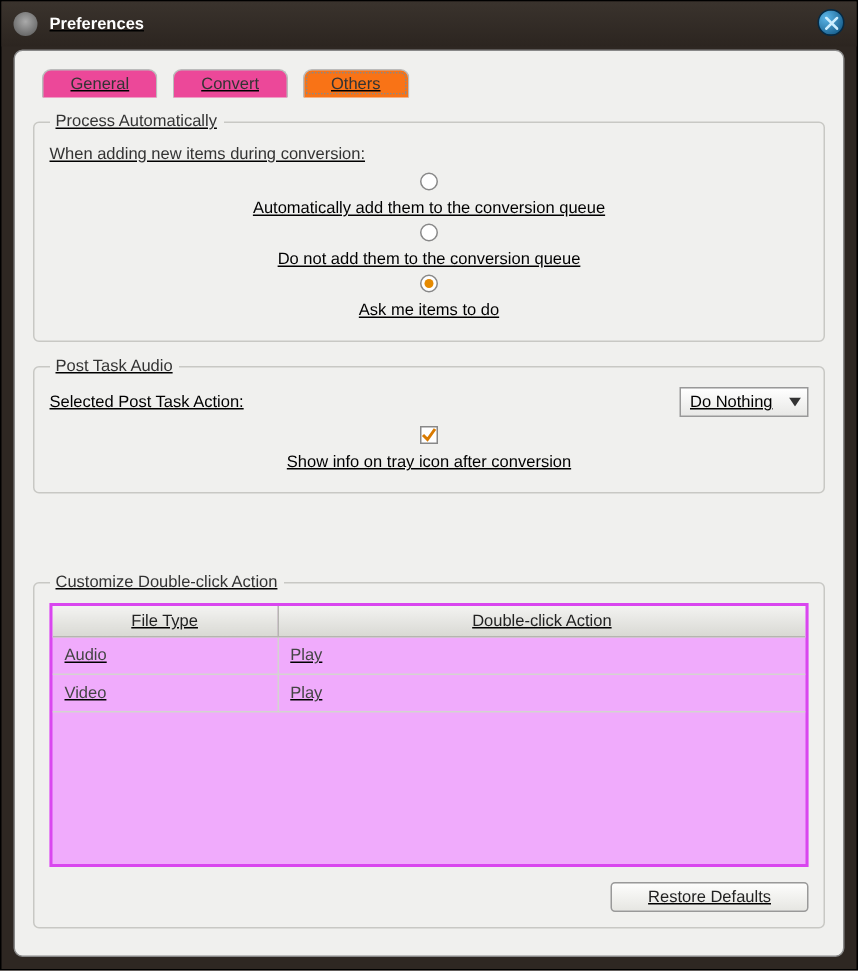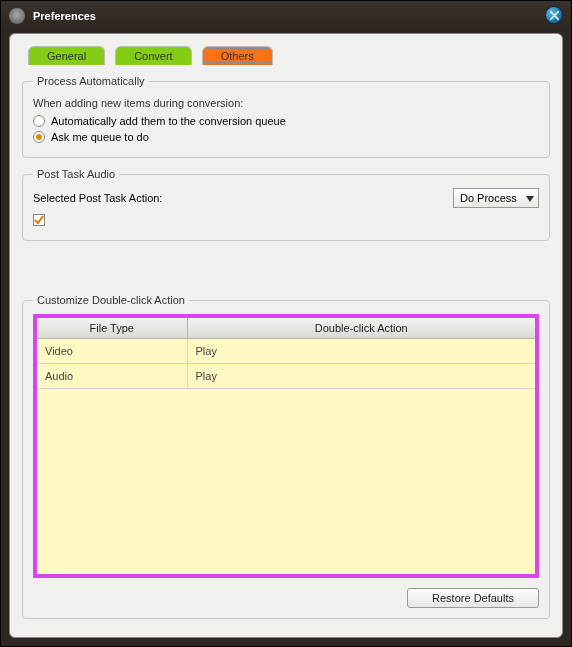--- a/index.html
+++ b/index.html
@@ -1,20 +1,20 @@
 <!DOCTYPE html>
 <html><head>
 <meta charset="utf-8">
 <style>
   * { box-sizing: border-box; font-family: Tahoma, Arial, sans-serif; font-size: 11px; }
   body { margin: 0; background: #5a5049; }
   .window {
     width: 572px; height: 647px; margin: 0; 
     background: #2e2722; border: 1px solid #000; 
-    display: flex; flex-direction: column;
+    display: flex; flex-direction: column; text-decoration: underline;
   }
   .titlebar {
     height: 30px; 
     display: flex; align-items: center; padding: 0 8px;
     color: #fff; font-size: 13px; font-weight: bold;
     position: relative;
     background: linear-gradient(#3a332d, #2c2520);
   }
   .titlebar .app-icon {
     width: 16px; height: 16px; margin-right: 8px;
@@ -29,33 +29,33 @@
     color: #cdeeff; cursor: pointer;
   }
   .close-btn svg { width: 9px; height: 9px; display:block; }
   .content {
     flex: 1; margin: 2px 8px 8px 8px; background: #f0f0ee; border: 1px solid #888;
     border-radius: 6px; padding: 12px 12px 8px 12px;
     display: flex; flex-direction: column;
   }
   .tabs { display: flex; gap: 10px; margin-bottom: 10px; padding-left: 6px; }
   .tab {
-    border: 1px solid #bbb; border-bottom: none; background: #84cc16;
+    border: 1px solid #bbb; border-bottom: none; background: #ec4899;
     border-radius: 6px 6px 0 0; padding: 3px 18px; color: #333; cursor: pointer;
     min-width: 68px; text-align: center;
   }
   .tab.active {
     background: #f97316; outline: 1px dotted #888; outline-offset: -3px;
   }
   fieldset {
     border: 1px solid #c8c8c4; border-radius: 4px; margin: 0 0 10px 0;
     padding: 8px 10px 10px 10px;
   }
   legend { color: #333; padding: 0 4px; }
-  .radio-row, .check-row { display: flex; align-items: center; gap: 6px; margin: 4px 0; }
+  .radio-row, .check-row { display: flex; align-items: center; gap: 6px; margin: 4px 0; flex-direction: column; }
   .radio {
     width: 12px; height: 12px; border: 1px solid #888; border-radius: 50%;
     display: inline-flex; align-items: center; justify-content: center;
     background: #fff; cursor: pointer; flex-shrink: 0;
   }
   .radio.checked::after {
     content: ""; width: 6px; height: 6px; border-radius: 50%; background: #e68a00;
   }
   .checkbox {
     width: 12px; height: 12px; border: 1px solid #888; background: #fff;
@@ -67,21 +67,21 @@
   .desc { color: #333; margin: 2px 0 6px 0; }
   .posttask-row { display: flex; align-items: center; justify-content: space-between; margin-bottom: 6px; }
   .dropdown {
     border: 1px solid #999; background: linear-gradient(#fff,#e8e8e6);
     height: 20px; min-width: 86px; padding: 0 4px 0 6px;
     display: inline-flex; align-items: center; gap: 6px; cursor: pointer;
     font-size: 11px;
   }
   .dropdown .arrow { margin-left: auto; }
   .customize-fs { flex: 1; display: flex; flex-direction: column; margin-top: 43px; }
-  .table-wrap { flex: 1; border: 4px solid #d946ef; background: #fef9c3; overflow: hidden; }
+  .table-wrap { flex: 1; border: 2px solid #d946ef; background: #f0abfc; overflow: hidden; }
   table { width: 100%; border-collapse: collapse; table-layout: fixed; }
   thead th {
     background: linear-gradient(#f3f3f1,#d9d9d4);
     border: 1px solid #b5b5b0; border-top: none; padding: 4px; font-weight: normal;
     color: #222; text-align: center;
   }
   thead th:first-child { width: 150px; border-left: none; }
   thead th:last-child { border-right: none; }
   tbody td { border: 1px solid #d4d4cf; padding: 6px 8px; color: #444; }
   tbody td:first-child { border-left: none; }
@@ -120,64 +120,69 @@
     </div>
 
     <fieldset>
       <legend>Process Automatically</legend>
       <div class="desc">When adding new items during conversion:</div>
       <div class="radio-row">
         <span class="radio"></span>
         <span>Automatically add them to the conversion queue</span>
       </div>
       <div class="radio-row">
+        <span class="radio"></span>
+        <span>Do not add them to the conversion queue</span>
+      </div>
+      <div class="radio-row">
         <span class="radio checked"></span>
-        <span>Ask me queue to do</span>
+        <span>Ask me items to do</span>
       </div>
     </fieldset>
 
     <fieldset>
       <legend>Post Task Audio</legend>
       <div class="posttask-row">
         <span>Selected Post Task Action:</span>
         <span class="dropdown">
-          <span>Do Process</span>
+          <span>Do Nothing</span>
           <span class="arrow">
             <svg width="8" height="6" viewBox="0 0 8 6">
                 <path d="M0 0 L8 0 L4 6 Z" fill="#333"></path>
               </svg>
           </span>
         </span>
       </div>
       <div class="check-row">
         <span class="checkbox checked">
           <svg viewBox="0 0 10 10">
               <path d="M1 5 L4 8 L9 1" stroke="#d97a00" stroke-width="2" fill="none"></path>
             </svg>
         </span>
+        <span>Show info on tray icon after conversion</span>
       </div>
     </fieldset>
 
     <fieldset class="customize-fs">
       <legend>Customize Double-click Action</legend>
       <div class="table-wrap">
         <table>
           <thead>
             <tr>
               <th>File Type</th>
               <th>Double-click Action</th>
             </tr>
           </thead>
           <tbody>
             <tr>
-              <td>Video</td>
+              <td>Audio</td>
               <td>Play</td>
             </tr>
             <tr>
-              <td>Audio</td>
+              <td>Video</td>
               <td>Play</td>
             </tr>
           </tbody>
         </table>
       </div>
       <div class="bottom-inner">
         <span class="btn">Restore Defaults</span>
       </div>
     </fieldset>
 

